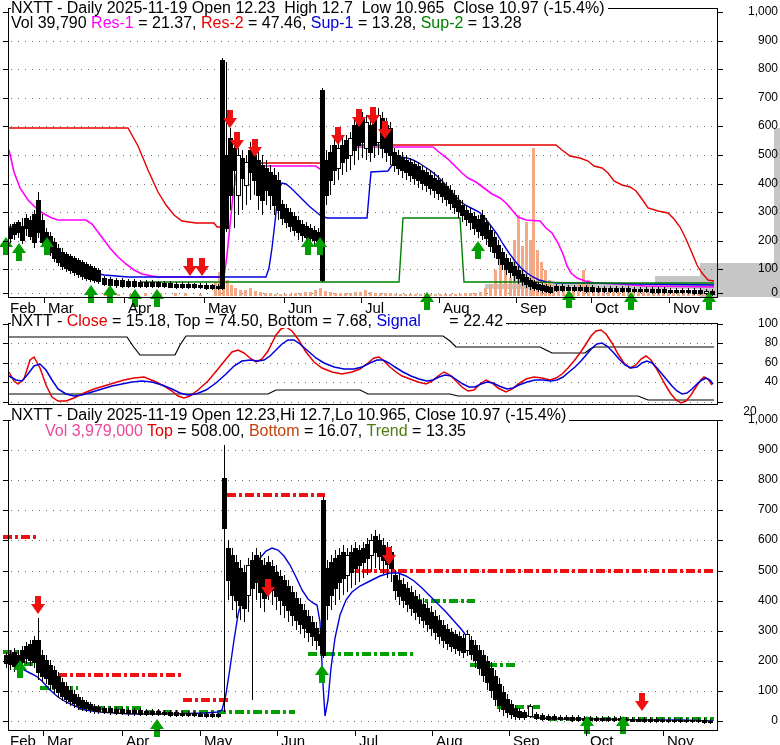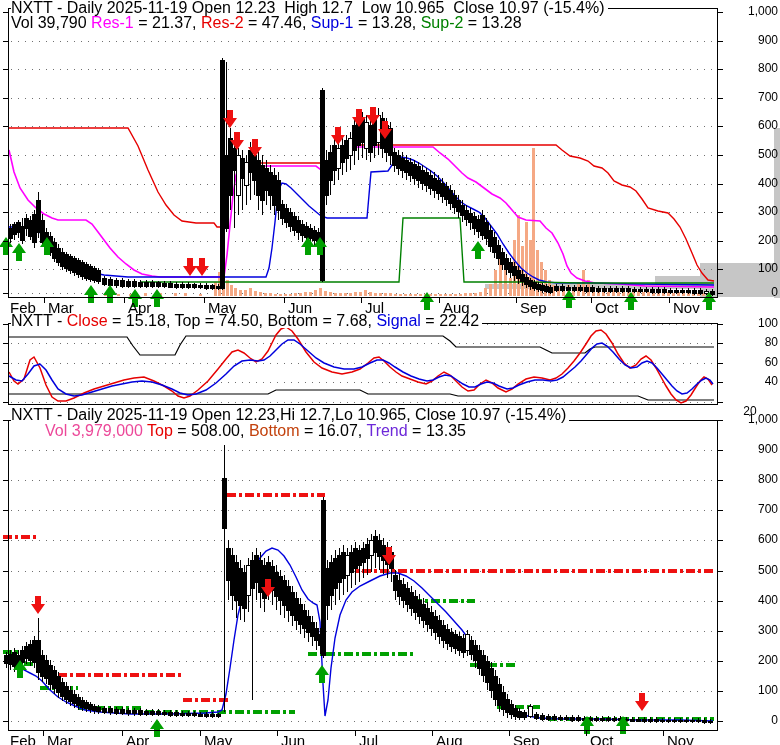--- a/index.html
+++ b/index.html
@@ -957,16 +957,16 @@
       <div class="mlab" style="left: 204px; top: 732px;">May</div>
       <div class="mlab" style="left: 281px; top: 732px;">Jun</div>
       <div class="mlab" style="left: 359px; top: 732px;">Jul</div>
       <div class="mlab" style="left: 436px; top: 732px;">Aug</div>
       <div class="mlab" style="left: 513px; top: 732px;">Sep</div>
       <div class="mlab" style="left: 590px; top: 732px;">Oct</div>
       <div class="mlab" style="left: 667px; top: 732px;">Nov</div>
     </div>
   <div class="hdr" style="top:1px">NXTT - Daily 2025-11-19 Open 12.23  High 12.7  Low 10.965  Close 10.97 (-15.4%)</div>
   <div class="hdr" style="top:16px"><span style="color: rgb(0, 0, 0);">Vol 39,790 </span><span style="color: rgb(255, 0, 255);">Res-1</span><span style="color: rgb(0, 0, 0);"> = 21.37, </span><span style="color: rgb(230, 0, 0);">Res-2</span><span style="color: rgb(0, 0, 0);"> = 47.46, </span><span style="color: rgb(0, 0, 221);">Sup-1</span><span style="color: rgb(0, 0, 0);"> = 13.28, </span><span style="color: rgb(0, 128, 0);">Sup-2</span><span style="color: rgb(0, 0, 0);"> = 13.28</span></div>
-  <div class="hdr" style="top:314px"><span style="color: rgb(0, 0, 0);">NXTT - </span><span style="color: rgb(230, 0, 0);">Close</span><span style="color: rgb(0, 0, 0);"> = 15.18, Top = 74.50, Bottom = 7.68, </span><span style="color: rgb(0, 0, 221);">Signal</span><span style="color: rgb(0, 0, 0);"> = 22.42</span></div>
+  <div class="hdr" style="top:314px"><span style="color: rgb(0, 0, 0);">NXTT - </span><span style="color: rgb(230, 0, 0);">Close</span><span style="color: rgb(0, 0, 0);"> = 15.18, Top = 74.50, Bottom = 7.68, </span><span style="color: rgb(0, 0, 221);">Signal</span><span style="color: rgb(0, 0, 0); padding-left: 24px;"> = 22.42</span></div>
   <div class="hdr" style="top:408px">NXTT - Daily 2025-11-19 Open 12.23,Hi 12.7,Lo 10.965, Close 10.97 (-15.4%)</div>
-  <div class="hdr" style="top:424px"><span style="color: #ec4899; margin-left: 34px;">Vol 3,979,000 </span><span style="color: rgb(230, 0, 0);">Top</span><span style="color: rgb(0, 0, 0);"> = 508.00, </span><span style="color: #c2410c;">Bottom</span><span style="color: rgb(0, 0, 0);"> = 16.07, </span><span style="color: #6d28d9;">Trend</span><span style="color: rgb(0, 0, 0); margin-top: 45px;"> = 13.35</span></div>
+  <div class="hdr" style="top:424px"><span style="color: #ec4899; margin-left: 34px;">Vol 3,979,000 </span><span style="color: rgb(230, 0, 0);">Top</span><span style="color: rgb(0, 0, 0);"> = 508.00, </span><span style="color: #c2410c;">Bottom</span><span style="color: rgb(0, 0, 0);"> = 16.07, </span><span style="color: #4d7c0f;">Trend</span><span style="color: rgb(0, 0, 0); margin-top: 45px;"> = 13.35</span></div>
 </div>
 
 </body></html>

